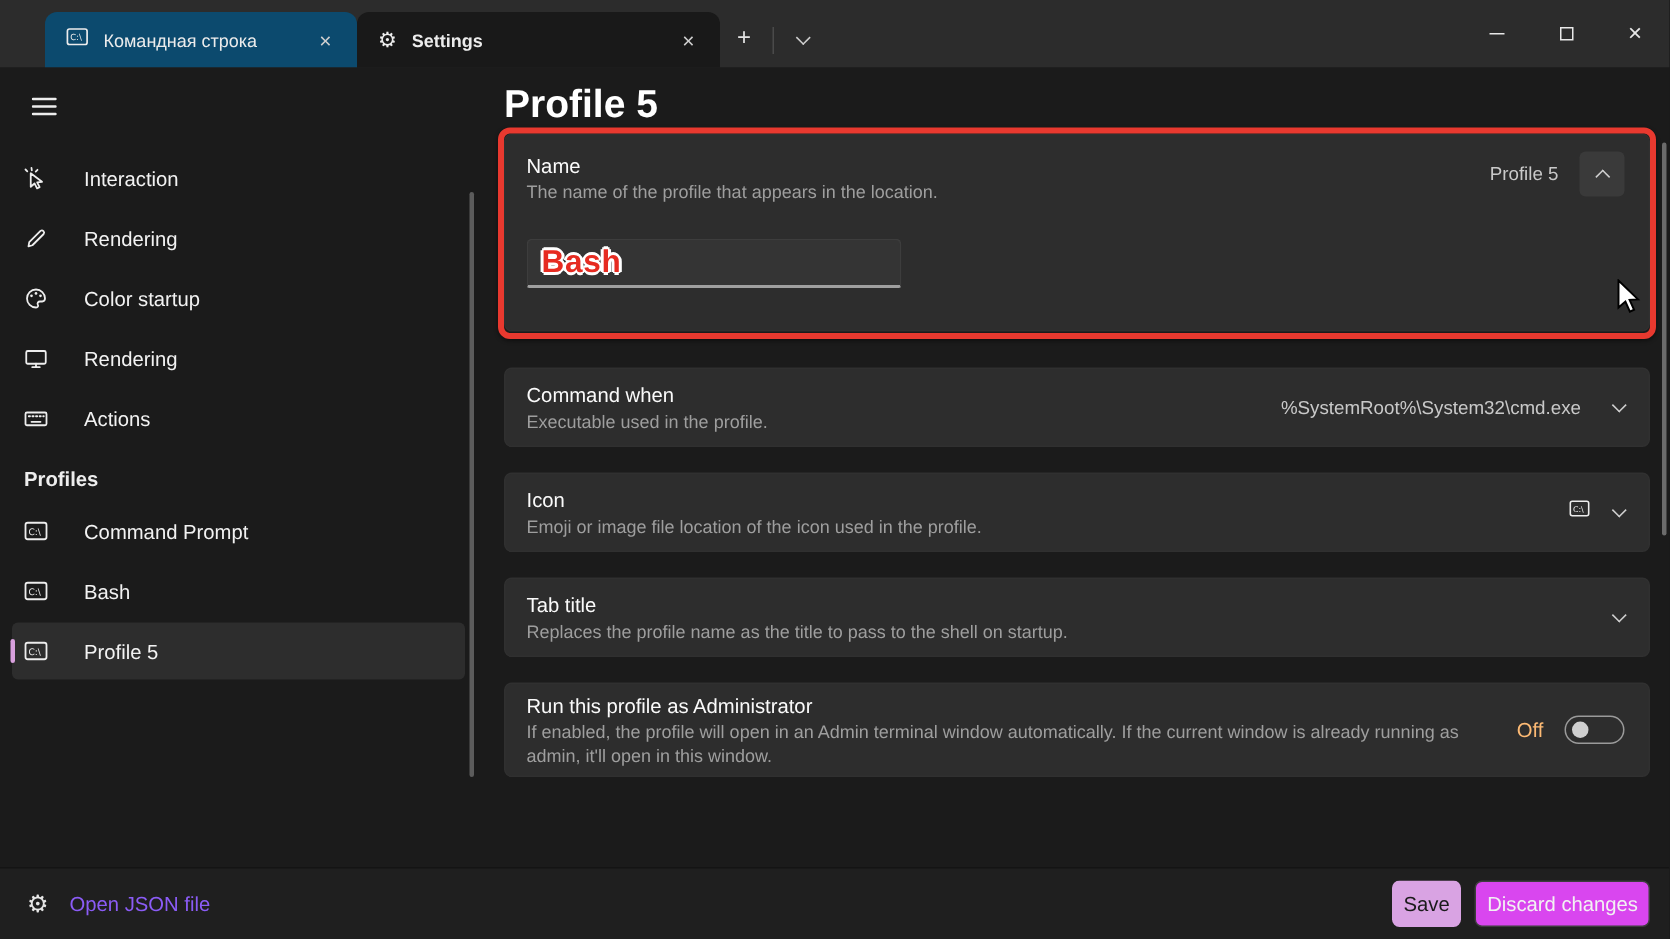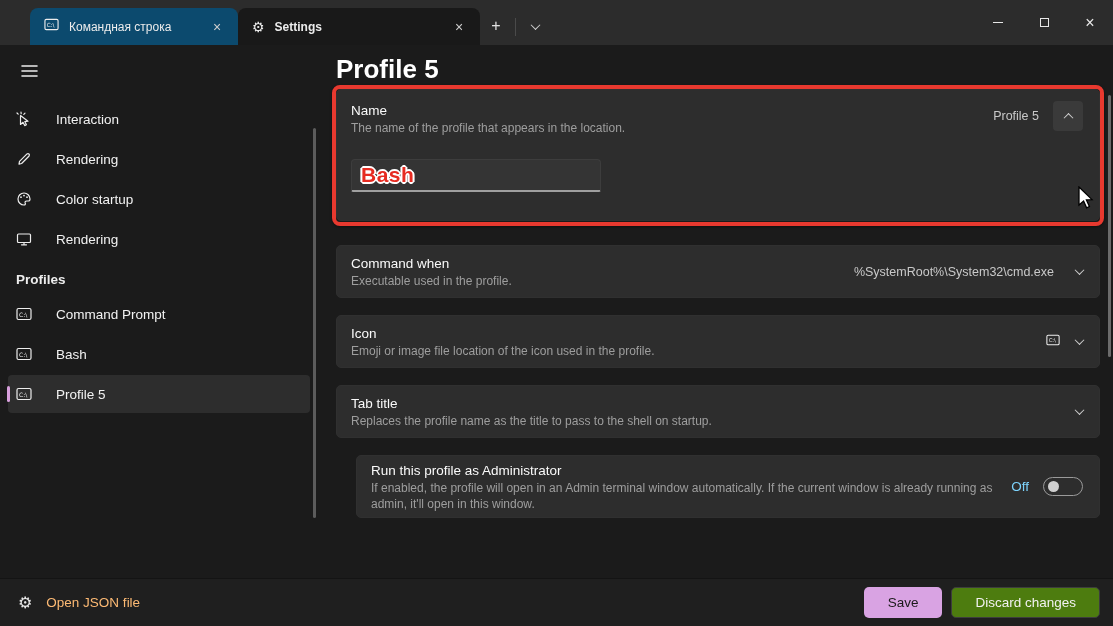--- a/index.html
+++ b/index.html
@@ -65,36 +65,36 @@
   .expander-btn { width:30px; height:30px; margin-left:14px; background:#3a3a3a; border-radius:4px; display:flex; align-items:center; justify-content:center; }
   .name-input { margin-top:23px; width:250px; height:33px; background:#343434; border:1px solid #3d3d3d; border-bottom:2px solid #9f9f9f; border-radius:4px 4px 2px 2px; display:flex; align-items:center; padding:0 9px; }
   .annotated-text {
     font-size:21px; font-weight:800; letter-spacing:.5px; color:#e62b21;
     text-shadow:-2px 0 0 #fff, 2px 0 0 #fff, 0 -2px 0 #fff, 0 2px 0 #fff,
                 -1px -1px 0 #fff, 1px -1px 0 #fff, -1px 1px 0 #fff, 1px 1px 0 #fff;
   }
   .annotation-border { position:absolute; left:-4px; right:-4px; top:-4px; bottom:-5px; border:4px solid #e8392f; border-radius:8px; pointer-events:none; box-shadow:0 1px 3px rgba(0,0,0,.45); }
 
   
-  .admin-card { height:63px; margin-bottom:0;margin-left:20px; }
-  .toggle-label { font-size:13.5px; color:#7dd3fc; margin-right:14px; }
+  .admin-card { height:63px; margin-bottom:0; }
+  .toggle-label { font-size:13.5px; color:#fdba74; margin-right:14px; }
   .toggle { width:40px; height:19px; border:1px solid #9a9a9a; border-radius:10px; position:relative; background:transparent; }
   .toggle-knob { position:absolute; left:4px; top:3px; width:11px; height:11px; border-radius:50%; background:#cfcfcf; }
 
   .main-scrollbar { position:absolute; right:2px; top:50px; width:3px; height:262px; background:#6b6b6b; border-radius:2px; }
 
   
   .footer { height:48px; flex:none; background:#1f1f1f; border-top:1px solid #141414; display:flex; align-items:center; padding:0 13px 0 18px; }
   .footer-left { display:flex; align-items:center; }
   .footer-gear { font-size:16px; color:#e6e6e6; margin-right:14px; }
-  .footer-label { font-size:13.5px; color:#fdba74; }
+  .footer-label { font-size:13.5px; color:#8b5cf6; }
   .footer-spacer { flex:1; }
-  .btn { height:31px; border-radius:5px; display:flex; align-items:center; justify-content:center; font-size:13.5px; padding:0 23px; border:1px solid transparent; }
+  .btn { height:31px; border-radius:5px; display:flex; align-items:center; justify-content:center; font-size:13.5px; padding:0 7px; border:1px solid transparent; }
   .btn-save { background:#d9a3e3; color:#1b1b1b; margin-right:9px; }
-  .btn-discard { background:#4d7c0f; border-color:#3d3d3d; color:#f2f2f2; }
+  .btn-discard { background:#d946ef; border-color:#3d3d3d; color:#f2f2f2; }
 
   
   .cursor { position:absolute; left:1077px; top:141px; z-index:50; pointer-events:none; }
 
   svg.lineicon { stroke:#ededed; stroke-width:1.2; fill:none; stroke-linecap:round; stroke-linejoin:round; }
 </style>
 </head>
 <body>
 
 <div class="window">
@@ -172,20 +172,29 @@
         <span class="nav-label">Color startup</span>
       </div>
       <div class="nav-item">
         <span class="nav-icon">
           <svg class="lineicon" width="16" height="16" viewBox="0 0 16 16">
               <rect x="1.5" y="3" width="13" height="8.5" rx="1"></rect>
               <path d="M8 11.5 V13.5 M5.5 13.8 H10.5"></path>
             </svg>
         </span>
         <span class="nav-label">Rendering</span>
+      </div>
+      <div class="nav-item">
+        <span class="nav-icon">
+          <svg class="lineicon" width="16" height="16" viewBox="0 0 16 16">
+              <rect x="1" y="4" width="14" height="8.5" rx="1"></rect>
+              <path d="M3.2 6.5 h.8 M5.6 6.5 h.8 M8 6.5 h.8 M10.4 6.5 h.8 M12.8 6.5 h.4 M5 10.2 h6"></path>
+            </svg>
+        </span>
+        <span class="nav-label">Actions</span>
       </div>
 
       <div class="nav-section">Profiles</div>
 
       <div class="nav-item">
         <span class="nav-icon">
           <svg class="lineicon" width="16" height="16" viewBox="0 0 16 16">
               <rect x="1" y="2.5" width="14" height="11" rx="1.5"></rect>
               <text x="3" y="10.5" font-size="6" fill="#ededed" stroke="none" font-family="DejaVu Sans, sans-serif">C:\</text>
             </svg>

